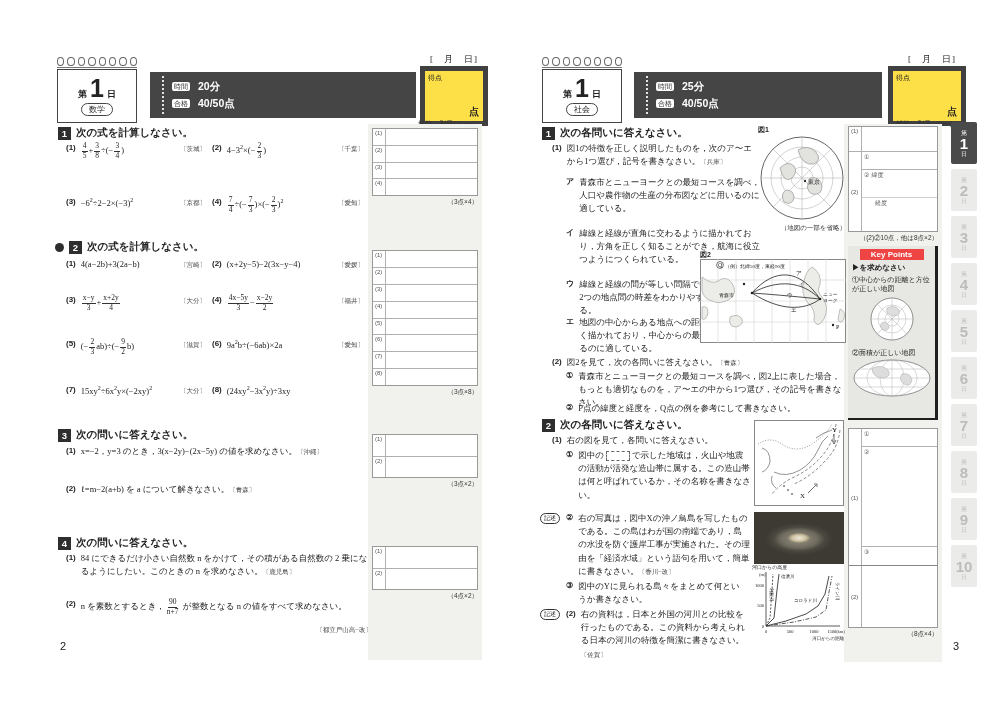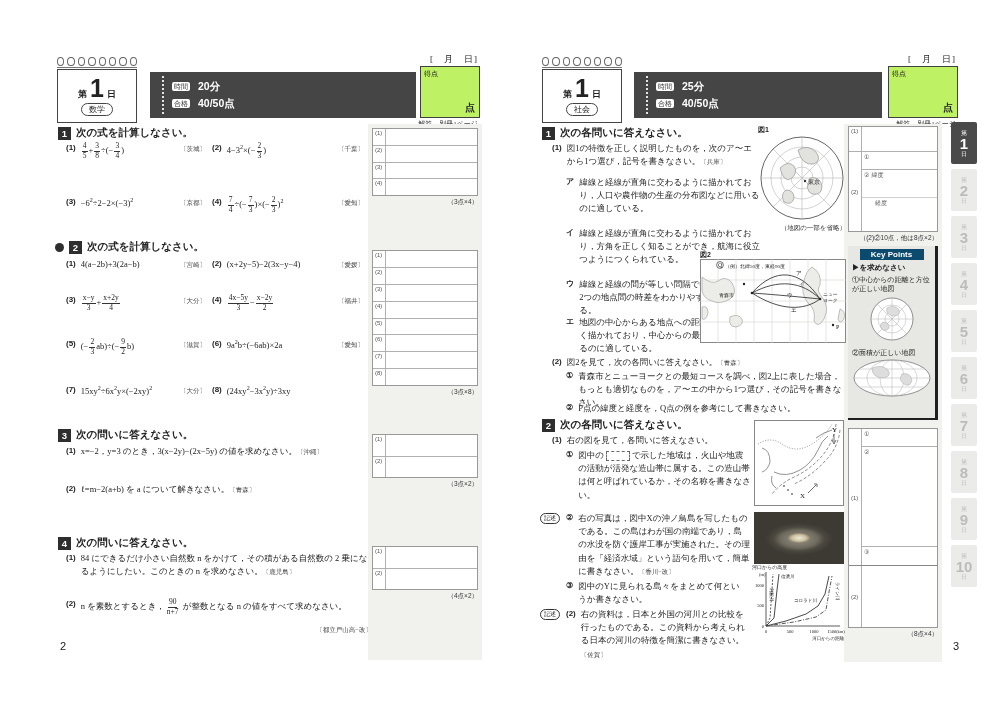--- a/index.html
+++ b/index.html
@@ -16,21 +16,21 @@
   .cn{font-size:25px;font-weight:bold;line-height:.95}
   .pill{border:1px solid #444;border-radius:8px;font-size:8px;padding:0 7px;margin-top:2px}
   
   .titlebar{background:#454545;display:flex;align-items:center;padding:0 8px 0 12px;gap:8px;box-sizing:border-box}
   .tb-title{flex:1;color:#fff;font-weight:bold;letter-spacing:2px;font-family:"Liberation Sans",sans-serif}
   .tb-sep{align-self:stretch;border-left:2px dotted rgba(255,255,255,.85);margin:4px 0}
   .tb-badges{display:flex;flex-direction:column;gap:3px;padding-right:2px}
   .badge-row{display:flex;align-items:center;gap:8px}
   .badge{background:#fff;color:#333;font-size:7px;line-height:1.3;padding:0 2px;border-radius:2px;font-family:"Liberation Sans",sans-serif}
   .badge-val{color:#fff;font-size:10.5px;font-weight:bold;font-family:"Liberation Sans",sans-serif;white-space:nowrap}
-  .scorebox{border:1px solid #404040;background:#bef264;position:absolute}
+  .scorebox{border:5px solid #404040;background:#fde047;position:absolute}
   .sb-l{position:absolute;left:3px;top:2px;font-size:7px}
   .sb-u{position:absolute;right:4px;bottom:2px;font-size:10px;font-weight:bold}
   .date{font-size:9px;text-align:right;letter-spacing:1px}
   .ansref{font-size:7px;text-align:right;color:#333}
   
   .sechead{display:flex;align-items:center;gap:5px;font-family:"Liberation Sans",sans-serif;font-weight:bold;font-size:10.5px}
   .sec-num{width:13px;height:13px;background:#2e2e2e;color:#fff;display:flex;align-items:center;justify-content:center;font-size:9.5px;flex:none}
   .imp-dot{width:9px;height:9px;border-radius:50%;background:#2e2e2e;flex:none}
   .prob{display:flex;align-items:flex-start;font-size:8.5px;line-height:1.5}
   .pl{font-weight:bold;font-size:8px;margin-right:5px;white-space:nowrap;font-family:"Liberation Sans",sans-serif}
@@ -48,21 +48,21 @@
   .ansbox{background:#fff;border:1px solid #999;display:flex;flex-direction:column;box-sizing:border-box}
   .ansrow{flex:1;display:flex;border-top:1px solid #b0b0b0}
   .ansrow:first-child{border-top:none}
   .anslbl{width:13px;border-right:1px solid #b0b0b0;font-size:6px;color:#555;padding:1px 0 0 2px;font-family:"Liberation Sans",sans-serif;box-sizing:border-box;flex:none}
   .anscell{flex:1}
   .subrow{display:flex;box-sizing:border-box}
   .sublbl{font-size:6px;color:#555;padding:1px 0 0 2px;font-family:"Liberation Sans",sans-serif}
   .note{font-size:6.5px;color:#333;text-align:right;font-family:"Liberation Sans",sans-serif}
   
   .kp{background:#e7e7e4;border-right:3px solid #1f1f1f;border-bottom:2px solid #1f1f1f;padding:3px 4px;box-sizing:border-box;text-align:center}
-  .kp-title{background:#0c4a6e;color:#fff;font-family:"Liberation Sans",sans-serif;font-weight:bold;font-size:8px;width:64px;margin:0 auto;padding:1px 0}
+  .kp-title{background:#ef4444;color:#fff;font-family:"Liberation Sans",sans-serif;font-weight:bold;font-size:8px;width:64px;margin:0 auto;padding:1px 0}
   .kp-head{text-align:left;font-family:"Liberation Sans",sans-serif;font-weight:bold;font-size:7.5px;margin-top:3px}
   .kp-item{text-align:left;font-size:7px;font-family:"Liberation Sans",sans-serif;margin-top:2px;line-height:1.35}
   
   .tab{width:26px;height:42px;border-radius:2px;background:#ebebe9;color:#bcbcba;display:flex;flex-direction:column;align-items:center;justify-content:center;line-height:1;font-family:"Liberation Sans",sans-serif}
   .tab .tp{font-size:6px}
   .tab .tn{font-size:15px;font-weight:bold}
   .tab.active{background:#4a4a4a;color:#fff}
   .figlabel{font-size:7px;font-family:"Liberation Sans",sans-serif;font-weight:bold}
   .caption{font-size:6.5px;text-align:right;color:#333}
   .pagenum{font-size:11px;font-family:"Liberation Sans",sans-serif}
@@ -377,21 +377,21 @@
   <div class="abs sechead" style="left:542px;top:126px">
     <span class="sec-num">1</span>
     <span>次の各問いに答えなさい。</span>
   </div>
   <div class="abs prob" style="left:552px;top:142px;width:208px">
       <span class="pl">(1)</span>
       <span class="px">図1の特徴を正しく説明したものを，次のア〜エから1つ選び，記号を書きなさい。<span class="tag">〔兵庫〕</span></span>
     </div>
   <div class="abs prob" style="left:566px;top:176px;width:194px">
       <span class="pl">ア</span>
-      <span class="px">緯線と経線が直角に交わるように描かれており，人口や農作物の生産の分布図などに用いるのに適している。</span>
+      <span class="px">青森市とニューヨークとの最短コースを調べ，人口や農作物の生産の分布図などに用いるのに適している。</span>
     </div>
   <div class="abs prob" style="left:566px;top:227px;width:194px">
       <span class="pl">イ</span>
       <span class="px">緯線と経線が直角に交わるように描かれており，方角を正しく知ることができ，航海に役立つようにつくられている。</span>
     </div>
   <div class="abs prob" style="left:566px;top:278px;width:194px">
       <span class="pl">ウ</span>
       <span class="px">緯線と経線の間が等しい間隔で描かれており，2つの地点間の時差をわかりやすく示している。</span>
     </div>
   <div class="abs prob" style="left:566px;top:316px;width:194px">

